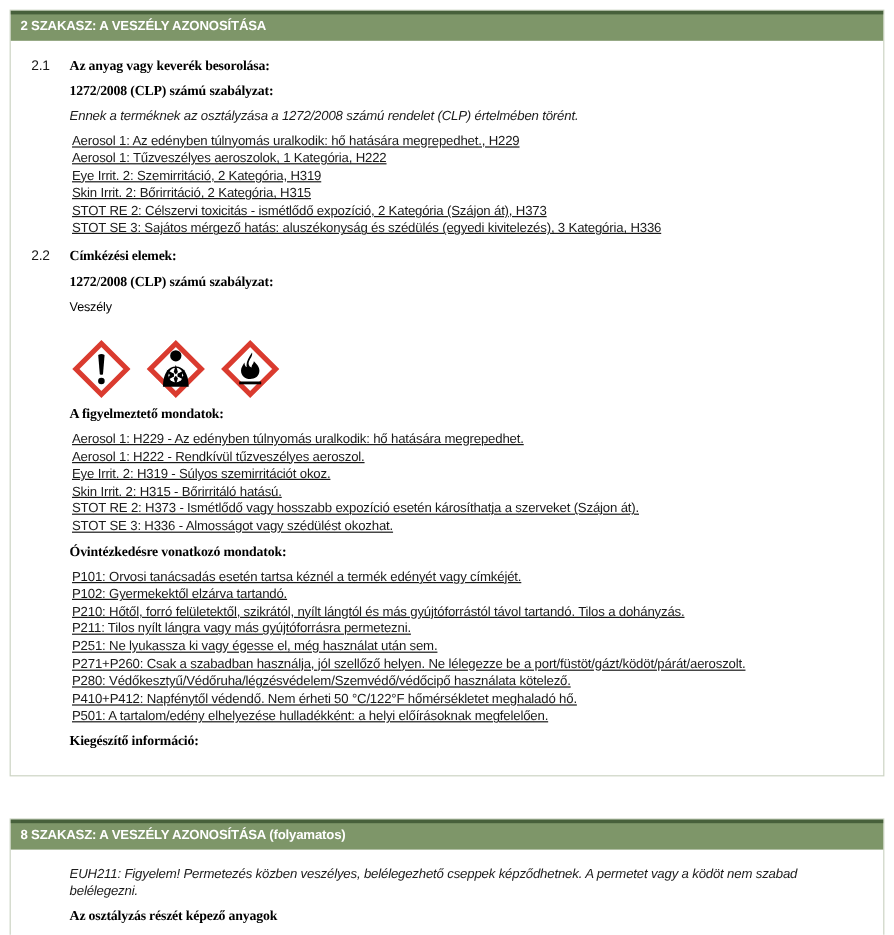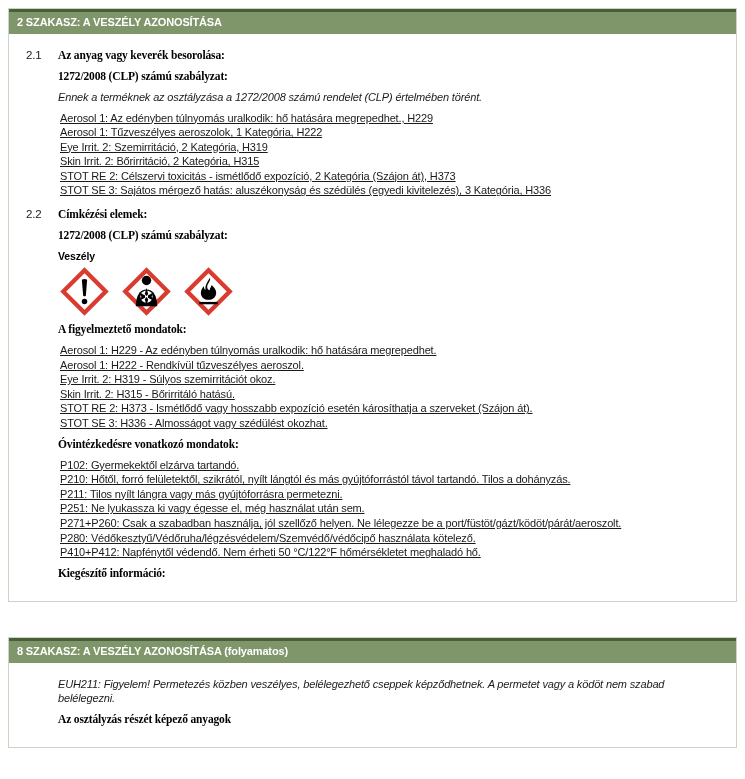--- a/index.html
+++ b/index.html
@@ -51,24 +51,24 @@
   .t {
     font-size: 11px;
     line-height: 14.5px;
     margin: 6px 0 6px 0;
     font-style: italic;
   }
   .lines { margin: 3px 0 3px 2px; text-decoration: underline; }
   .lines .line { margin: 0; font-size: 11px; line-height: 14.6px; }
 
   .signal {
-    font-weight: bold;
+    font-weight: normal;
     font-size: 10.5px;
     line-height: 14px;
-    margin: 3px 0 4px 0;
+    margin: 3px 0 20px 0;
     color: #000;
   }
 
   .picto-row { display: flex; gap: 13px; margin: 3px 0 4px 2px; }
   .picto { width: 49px; height: 49px; display: block; }
   .euh-wrap { padding-right: 10px; }
 </style>
 </head>
 <body>
 
@@ -139,27 +139,29 @@
               <p class="line">Aerosol 1: H229 - Az edényben túlnyomás uralkodik: hő hatására megrepedhet.</p>
               <p class="line">Aerosol 1: H222 - Rendkívül tűzveszélyes aeroszol.</p>
               <p class="line">Eye Irrit. 2: H319 - Súlyos szemirritációt okoz.</p>
               <p class="line">Skin Irrit. 2: H315 - Bőrirritáló hatású.</p>
               <p class="line">STOT RE 2: H373 - Ismétlődő vagy hosszabb expozíció esetén károsíthatja a szerveket (Szájon át).</p>
               <p class="line">STOT SE 3: H336 - Almosságot vagy szédülést okozhat.</p>
             </div>
 
           <p class="h">Óvintézkedésre vonatkozó mondatok:</p>
           <div class="lines">
+              <p class="line">P101: Orvosi tanácsadás esetén tartsa kéznél a termék edényét vagy címkéjét.</p>
               <p class="line">P102: Gyermekektől elzárva tartandó.</p>
               <p class="line">P210: Hőtől, forró felületektől, szikrától, nyílt lángtól és más gyújtóforrástól távol tartandó. Tilos a dohányzás.</p>
               <p class="line">P211: Tilos nyílt lángra vagy más gyújtóforrásra permetezni.</p>
               <p class="line">P251: Ne lyukassza ki vagy égesse el, még használat után sem.</p>
               <p class="line">P271+P260: Csak a szabadban használja, jól szellőző helyen. Ne lélegezze be a port/füstöt/gázt/ködöt/párát/aeroszolt.</p>
               <p class="line">P280: Védőkesztyű/Védőruha/légzésvédelem/Szemvédő/védőcipő használata kötelező.</p>
               <p class="line">P410+P412: Napfénytől védendő. Nem érheti 50 °C/122°F hőmérsékletet meghaladó hő.</p>
+              <p class="line">P501: A tartalom/edény elhelyezése hulladékként: a helyi előírásoknak megfelelően.</p>
             </div>
 
           <p class="h">Kiegészítő információ:</p>
         </div>
       </div>
 
     </div>
   </section>
 
   <section class="doc-box box2">

